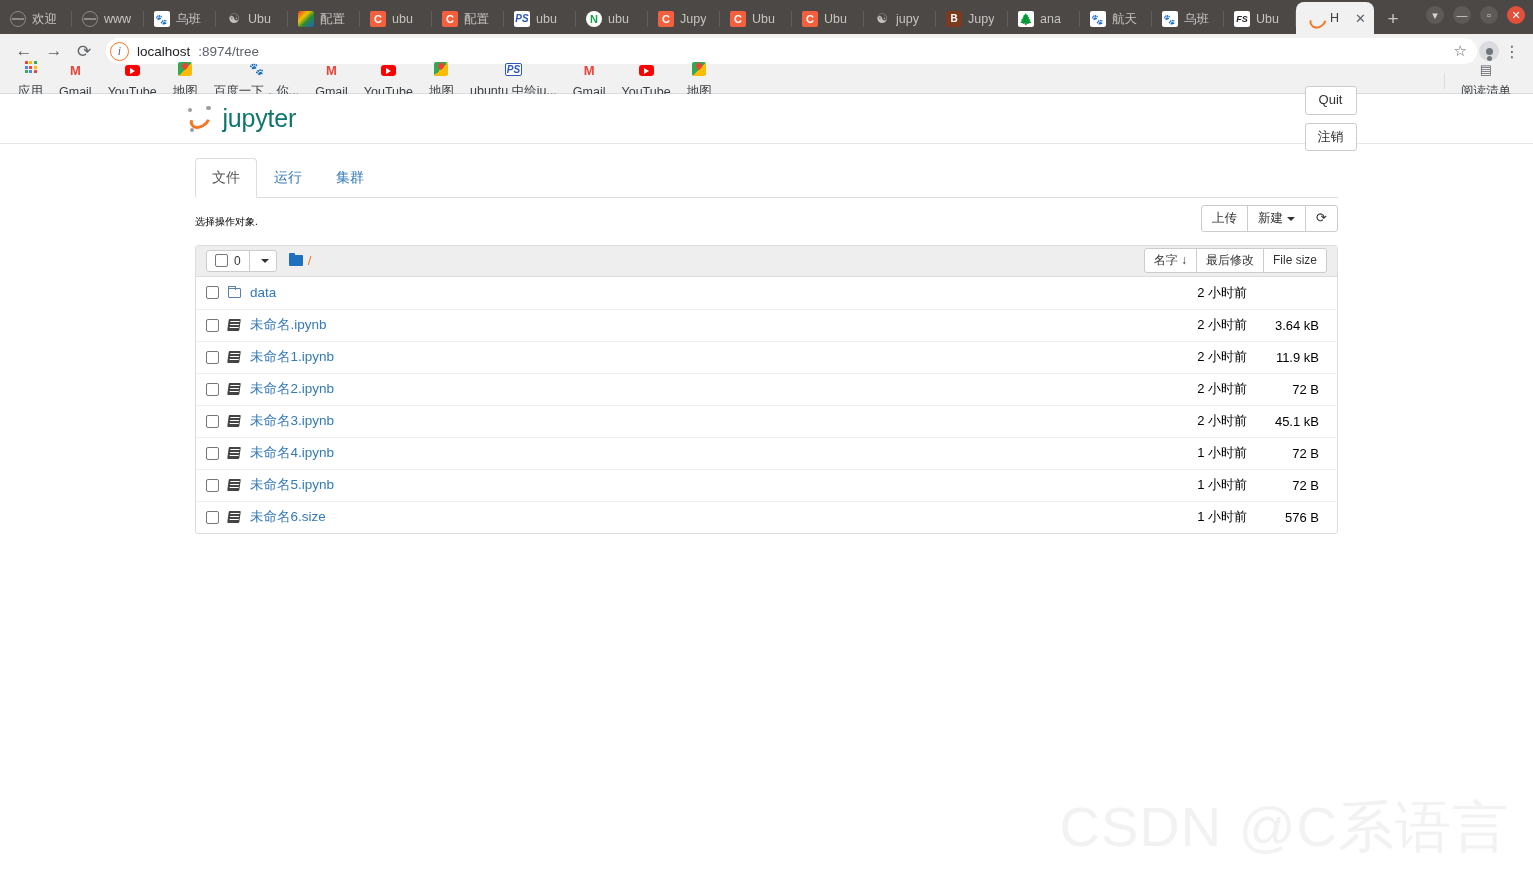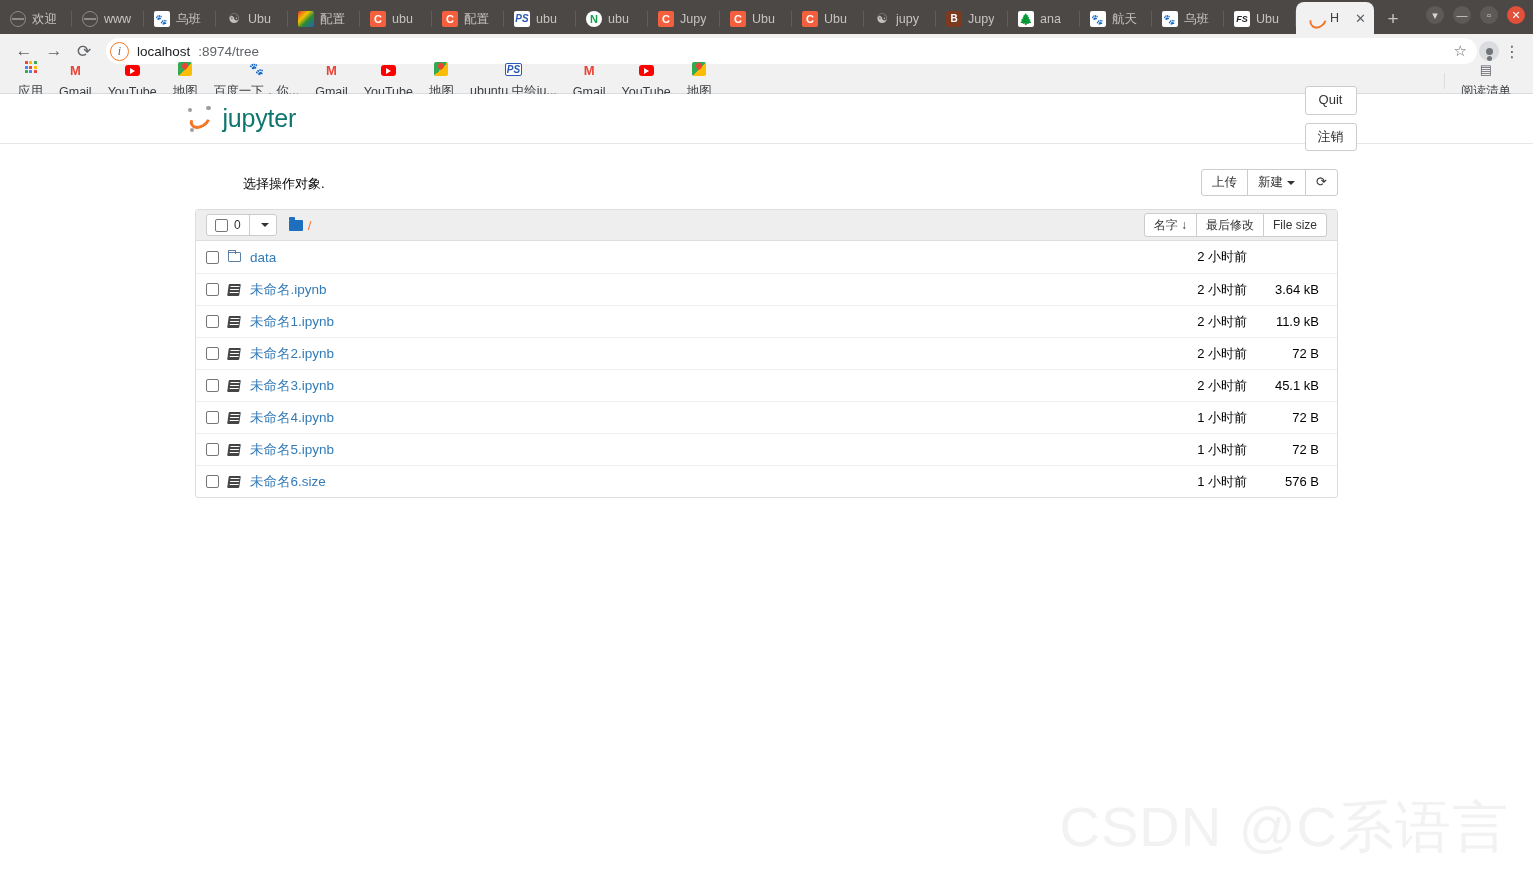--- a/index.html
+++ b/index.html
@@ -206,21 +206,21 @@
   .tabs .tb {
     padding: 9px 16px; font-size:14px; color:#337ab7; cursor:pointer;
     margin-bottom:-1px; border:1px solid transparent; border-radius:4px 4px 0 0;
     line-height:1.42;
   }
   .tabs .tb.active {
     color:#555; background:#fff; border-color:#ddd; border-bottom-color:#fff;
     cursor:default;
   }
 
-  .sel-note { font-size:13px; color:#000; padding: 17px 0 10px 0; margin-left: 48px; }
+  .sel-note { font-size:10px; color:#000; padding: 17px 0 10px 0; }
 
   .tool-row { position:relative; height: 0; }
   .tool-right {
     position:absolute; right:0; top:-34px; display:flex; gap:0px;
   }
   .tool-right .btn { border-radius:0; margin-left:-1px; font-size:12.5px; padding:4px 10px;}
   .tool-right .btn:first-child { border-radius:3px 0 0 3px; margin-left:0; }
   .tool-right .btn:last-child { border-radius:0 3px 3px 0; }
   .caret { display:inline-block; width:0;height:0;border-left:4px solid transparent;border-right:4px solid transparent;border-top:4px solid #333; margin-left:4px; vertical-align:middle;}
   .refresh-ico { font-size:13px; color:#333; }
@@ -505,20 +505,25 @@
         </div>
         <div class="jup-header-right">
           <button class="btn">Quit</button>
           <button class="btn">注销</button>
         </div>
       </div>
     </div>
 
     <div class="jup-body">
 
+      <div class="tabs">
+        <div class="tb active">文件</div>
+        <div class="tb">运行</div>
+        <div class="tb">集群</div>
+      </div>
 
       <div class="sel-note">选择操作对象.</div>
 
       <div class="tool-row">
         <div class="tool-right">
           <button class="btn">上传</button>
           <button class="btn"><span>新建</span><i class="caret"></i></button>
           <button class="btn"><span class="refresh-ico">⟳</span></button>
         </div>
       </div>

